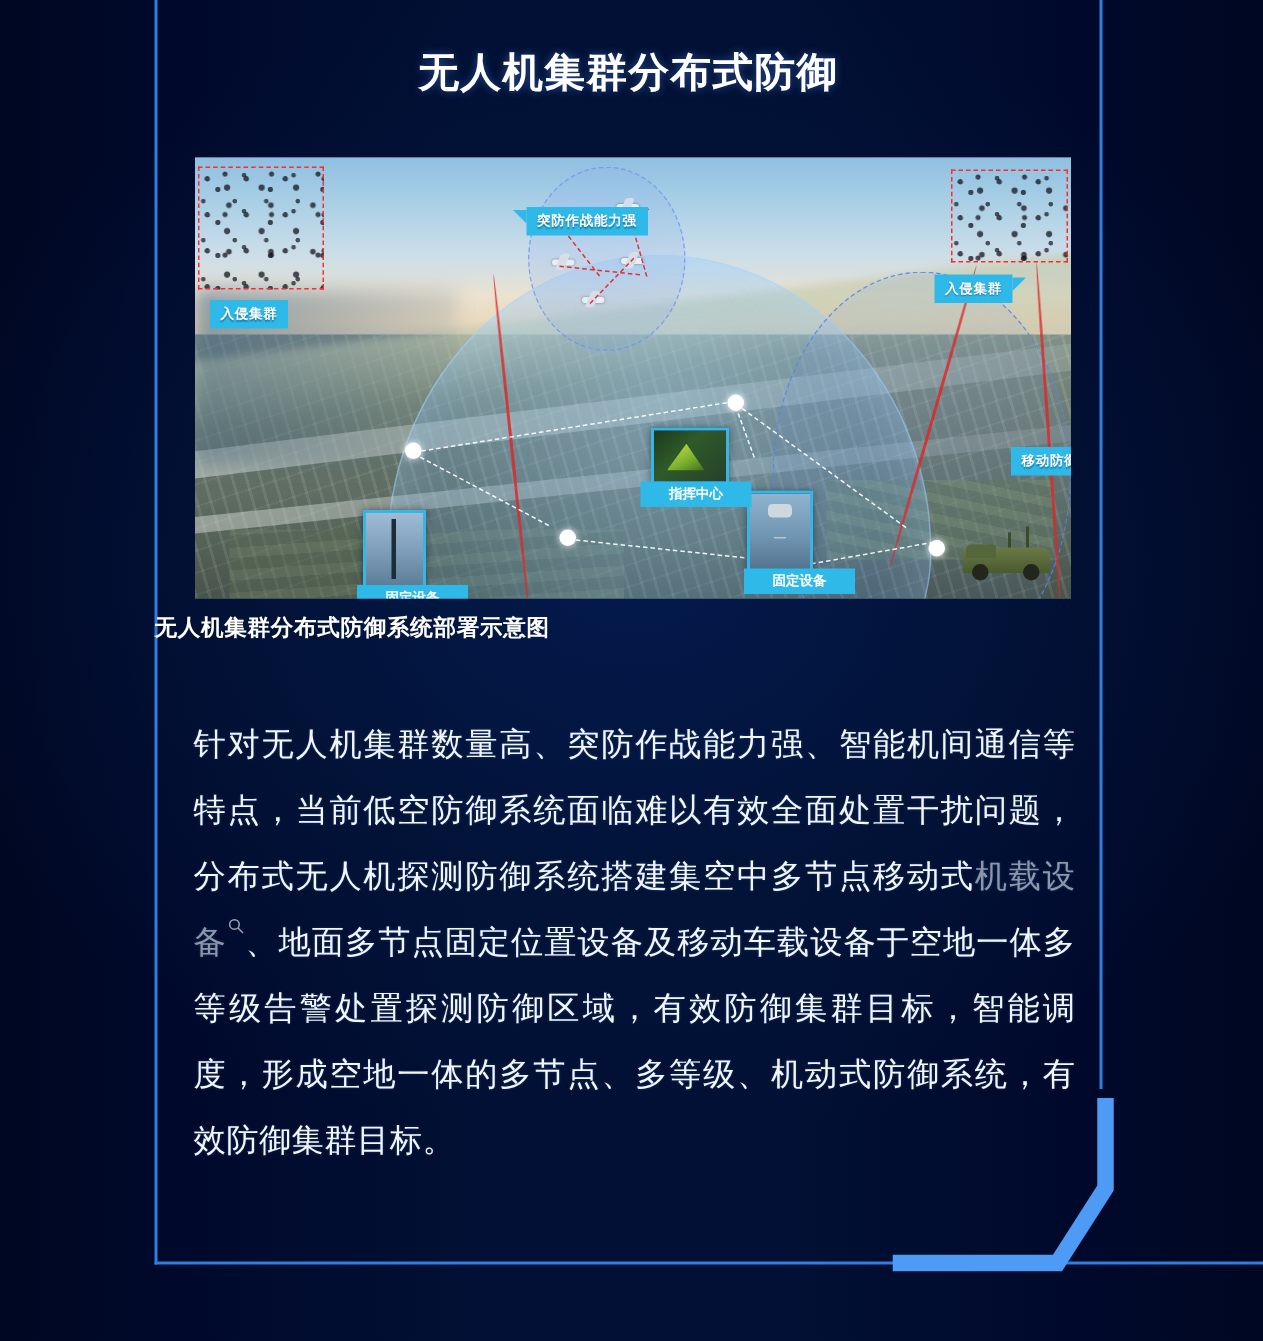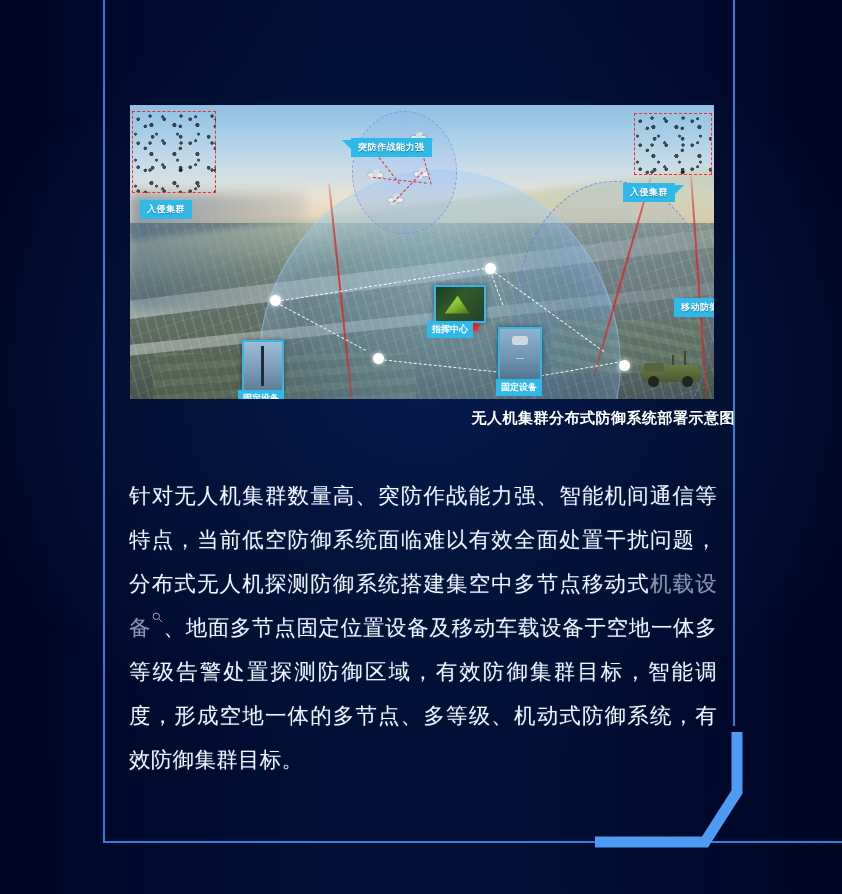--- a/index.html
+++ b/index.html
@@ -255,27 +255,27 @@
     border-color:transparent #2fb9e8 transparent transparent;
   }
   .callout.tail-r:after{
     content:""; position:absolute; right:-9px; top:2px;
     border-width:9px 9px 0 0; border-style:solid;
     border-color:#2fb9e8 transparent transparent transparent;
   }
   .label-under{
     position:absolute;
     color:#ffffff; font-size:9px; font-weight:bold;
-    background:#2fb9e8; padding:2px 5px; white-space:nowrap;
+    background:#2fb9e8; padding:2px 19px; white-space:nowrap;
   }
 
   
   .caption {
     position:absolute; left:103px; top:409px; width:632px;
-    text-align:right;
+    text-align:left;
     color:#ffffff;
     font-size:15px;
     font-weight:bold;
     letter-spacing:0.5px;
   }
 
   
   .body-text {
     position:absolute; left:129px; top:474px; width:588px;
     color:#f2f6ff;
@@ -303,20 +303,21 @@
   <div class="frame-left"></div>
   <div class="frame-bottom"></div>
   <div class="frame-right"></div>
 
   <div class="arrow-wrap">
     <svg width="150" height="138" viewBox="0 0 150 138">
       <path d="M0 128 H110 L142 78 V18" fill="none" stroke="#4d9bf5" stroke-width="11" stroke-linecap="butt" stroke-linejoin="miter"></path>
     </svg>
   </div>
 
+  <div class="title">无人机集群分布式防御</div>
 
   <div class="figure">
     <div class="fg-sky"></div>
     <div class="fg-ground">
       <div class="strip-a"></div>
       <div class="strip-b"></div>
       <div class="field-1"></div>
       <div class="field-2"></div>
     </div>
     <div class="fg-coast"></div>

